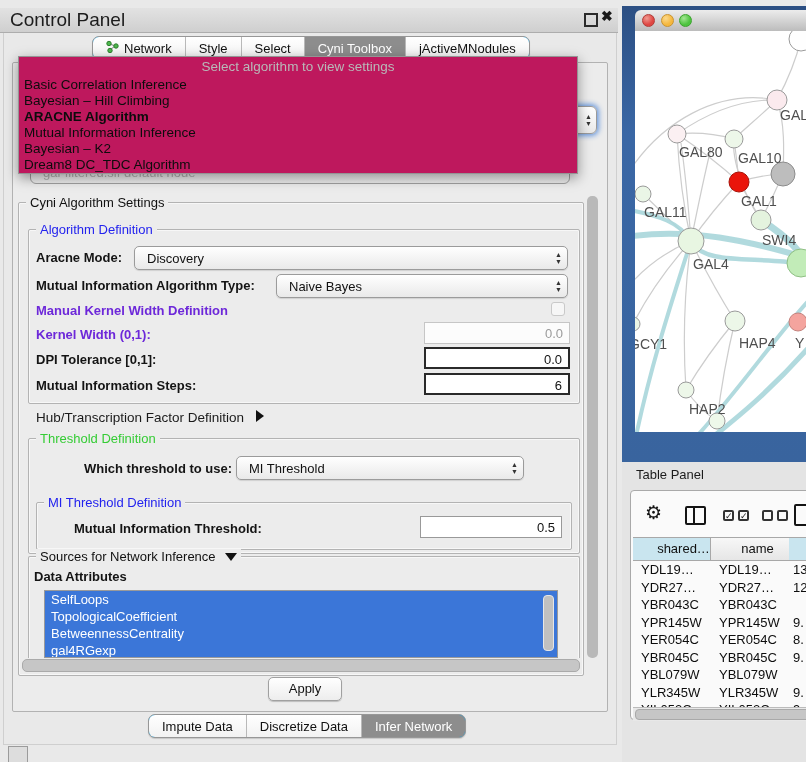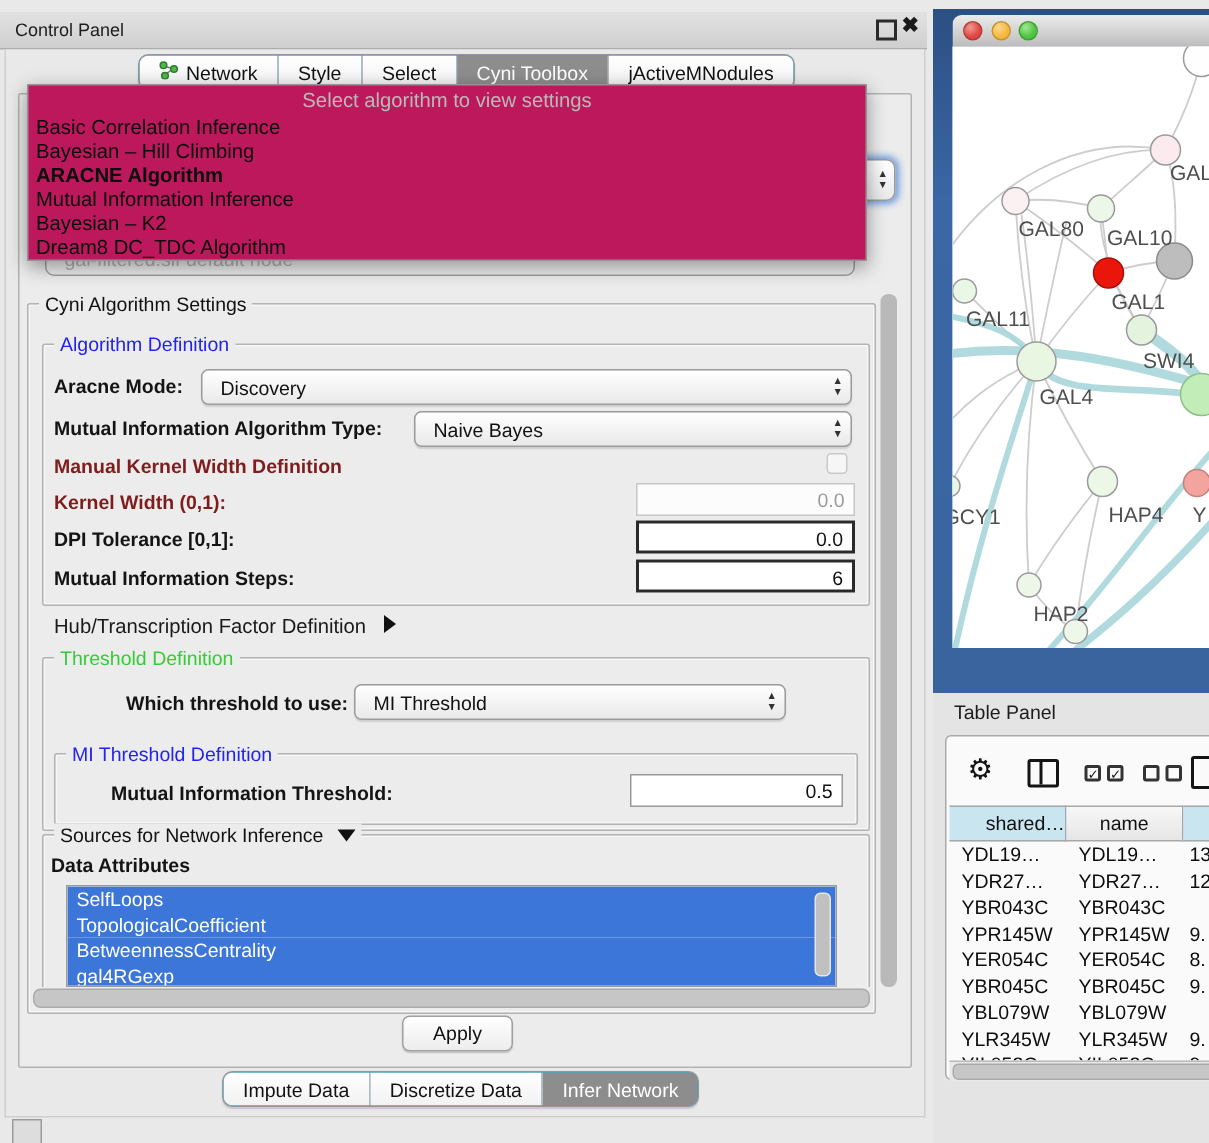--- a/index.html
+++ b/index.html
@@ -2,21 +2,21 @@
 <html><head>
 <meta charset="utf-8">
 <style>
   html,body{margin:0;padding:0;}
   body{width:806px;height:762px;position:relative;overflow:hidden;background:#e9e9e9;
        font-family:"Liberation Sans",sans-serif;-webkit-font-smoothing:antialiased;}
   .abs{position:absolute;}
   
   .cp-titlebar{left:0;top:8px;width:618px;height:24px;background:linear-gradient(#e2e2e2,#cfcfcf);
       border-bottom:1px solid #adadad;display:flex;align-items:center;}
-  .cp-title{font-size:12px;color:#1c1c1c;padding-left:10px;}
+  .cp-title{font-size:19px;color:#1c1c1c;padding-left:10px;}
   .float-btn{left:584px;top:13px;width:10px;height:10px;border:2px solid #2a2a2a;background:transparent;}
   .close-btn{left:601px;top:8px;font-size:14px;font-weight:bold;color:#1a1a1a;}
   .outer-panel{left:3px;top:33px;width:612px;height:711px;background:#e9e9e9;border:1px solid #cfcfcf;border-top:none;}
   .inner-panel{left:12px;top:62px;width:594px;height:648px;background:#ececec;border:1px solid #b2b2b2;border-radius:2px;}
   
   .seg-control{display:flex;height:22px;border:1px solid #979797;border-radius:7px;overflow:hidden;background:#0ea5e9;
       font-size:13px;box-shadow:0 1px 1px rgba(0,0,0,.15);}
   .seg{display:flex;align-items:center;gap:5px;padding:0 13px;border-right:1px solid #b9b9b9;
       background:linear-gradient(#ffffff,#f2f2f2);color:#111;white-space:nowrap;}
   .seg:last-child{border-right:none;}
@@ -31,21 +31,21 @@
       background:linear-gradient(#fff,#ececec);color:#b5b5b5;font-size:13px;line-height:24px;padding-left:12px;
       box-sizing:border-box;z-index:5;}
   .combo-stepper-end{left:574px;top:106px;width:21px;height:26px;border:1px solid #9a9a9a;border-radius:0 6px 6px 0;
       background:linear-gradient(#fff,#e9e9e9);box-shadow:0 0 5px 2px rgba(96,146,220,.9);z-index:10;}
   .arrows{position:absolute;right:5px;top:50%;transform:translateY(-50%);text-align:center;color:#333;
       font-size:7px;line-height:7px;}
   
   .group{border:1px solid #b3b3b3;border-radius:2px;box-shadow:inset 0 0 0 1px rgba(255,255,255,.6);}
   .gtitle{position:absolute;background:#ececec;padding:0 4px;font-size:13px;white-space:nowrap;z-index:2;}
   .lbl{font-size:13px;font-weight:bold;color:#141414;white-space:nowrap;}
-  .lbl.dim,.dim{color:#7f1d1d;}
+  .lbl.dim,.dim{color:#6d28d9;}
   .combo{height:24px;border:1px solid #9b9b9b;border-radius:5px;background:linear-gradient(#ffffff,#e9e9e9);
       font-size:13px;line-height:24px;padding-left:12px;box-sizing:border-box;box-shadow:0 1px 1px rgba(0,0,0,.12);color:#111;}
   .field{height:22px;background:#fff;border:1px solid #999;font-size:13px;line-height:22px;
       text-align:right;padding-right:6px;box-sizing:border-box;color:#111;}
   .field.strong{border:2px solid #2a2a2a;}
   .field.off{border:1px solid #c6c6c6;background:#fcfcfc;color:#9b9b9b;}
   .cb{width:14px;height:14px;border:1px solid #c9c9c9;border-radius:3px;background:#f6f6f6;box-sizing:border-box;}
   .tri-right{width:0;height:0;border-left:8px solid #111;border-top:6px solid transparent;border-bottom:6px solid transparent;display:inline-block;}
   .tri-down{width:0;height:0;border-top:8px solid #111;border-left:6px solid transparent;border-right:6px solid transparent;display:inline-block;}
   .datalist{left:44px;top:590px;width:512px;height:66px;background:#fff;border:1px solid #9a9a9a;overflow:hidden;}
@@ -291,21 +291,21 @@
   <div class="tbl-inner">
     <div class="gear">⚙</div>
     <div class="split-icon"></div>
     <div class="cbx" style="left:92px;">✓</div>
     <div class="cbx" style="left:107px;">✓</div>
     <div class="cbx" style="left:131px;"></div>
     <div class="cbx" style="left:146px;"></div>
     <div class="doc-icon"></div>
     <div id="thead">
         <div class="th hl" style="left: 2px; width: 78px;">shared…</div>
-        <div class="th plain" style="left: 80px; width: 78px; text-align: center;">name</div>
+        <div class="th plain" style="left: 80px; width: 94px; text-align: center;">name</div>
         <div class="th hl" style="left: 158px; width: 30px;"></div>
       </div>
     <div class="rows" id="trows">
         <div class="trow">
           <div class="c1">YDL19…</div>
           <div class="c2">YDL19…</div>
           <div class="c3">13</div>
         </div>
         <div class="trow">
           <div class="c1">YDR27…</div>

